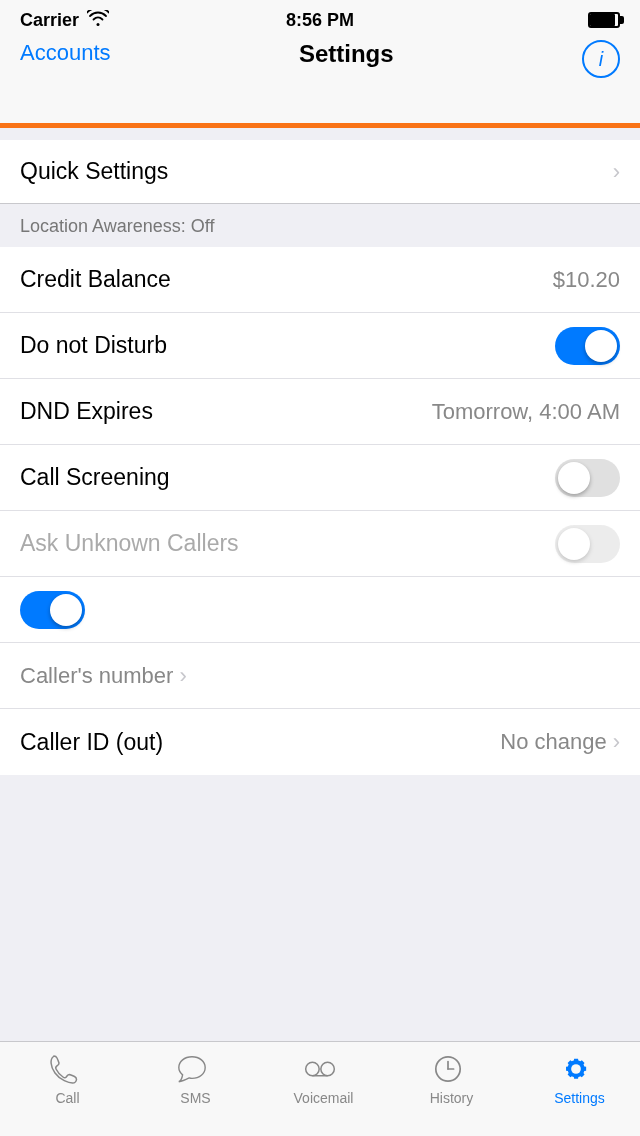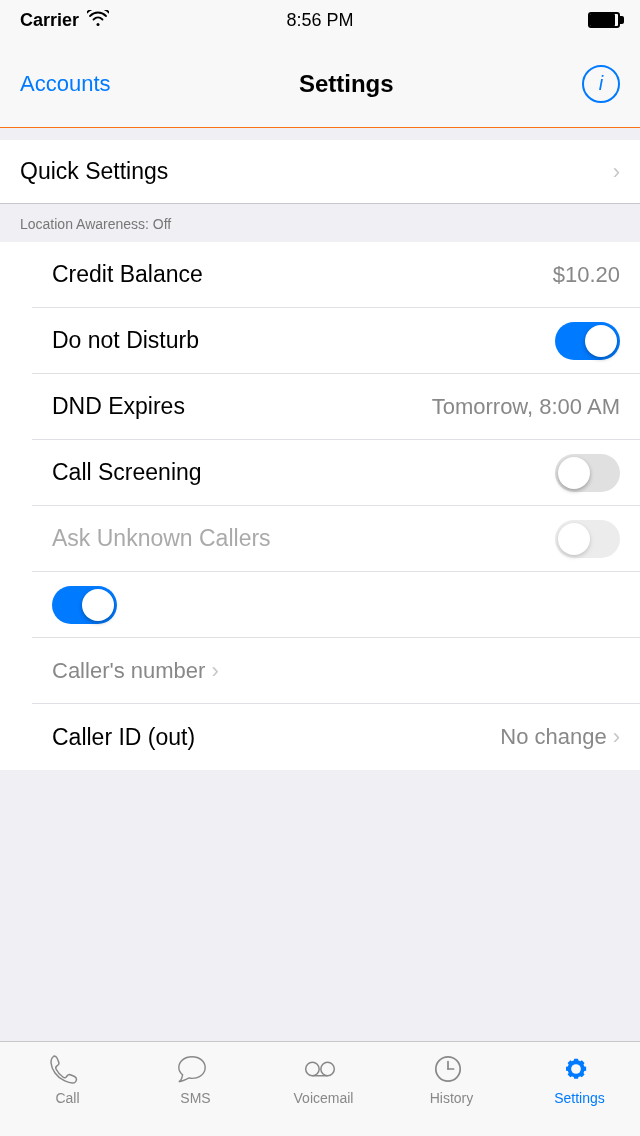--- a/index.html
+++ b/index.html
@@ -18,40 +18,39 @@
       background: #f8f8f8;
       height: 40px;
       display: flex;
       align-items: center;
       justify-content: space-between;
       padding: 0 20px;
       font-size: 18px;
       font-weight: 600;
     }
     .status-bar-left { display: flex; align-items: center; gap: 8px; }
-    .status-bar-center { position: absolute; left: 50%; transform: translateX(-50%); font-size: 18px; font-weight: 400; }
+    .status-bar-center { position: absolute; left: 50%; transform: translateX(-50%); font-size: 18px; font-weight: 700; }
     .status-bar-right { display: flex; align-items: center; gap: 6px; }
     .battery-icon {
       width: 32px; height: 16px; border: 2px solid #000; border-radius: 3px; position: relative; display: inline-block;
     }
     .battery-icon::after {
       content: ''; position: absolute; right: -6px; top: 50%; transform: translateY(-50%);
       width: 4px; height: 8px; background: #000; border-radius: 0 2px 2px 0;
     }
     .battery-fill {
       height: 100%; background: #000; border-radius: 1px; width: 90%;
     }
 
     
     .nav-bar {
       background: #f8f8f8;
-      border-bottom: 1px solid #f97316;
+      border-bottom: 5px solid #f97316;
       height: 88px;
       display: flex;
-      align-items: center;
       justify-content: space-between;
       padding: 0 20px;
     }
     .nav-accounts {
       color: #007aff;
       font-size: 22px;
       font-weight: 400;
     }
     .nav-title {
       font-size: 24px;
@@ -76,21 +75,20 @@
     }
 
     .row {
       display: flex;
       align-items: center;
       justify-content: space-between;
       padding: 0 20px;
       height: 66px;
       border-bottom: 1px solid #e0e0e5;
       background: #fff;
-      margin-left: 32px;
     }
     .row:last-child { border-bottom: none; }
 
     .row-label {
       font-size: 23px;
       color: #000;
     }
     .row-label.disabled {
       color: #aaa;
     }
@@ -103,21 +101,21 @@
     .chevron {
       color: #c7c7cc;
       font-size: 22px;
       margin-left: 6px;
     }
 
     
     .section-header {
       background: #efeff4;
       padding: 12px 20px 10px;
-      font-size: 14px;
+      font-size: 18px;
       color: #777;
     }
 
     
     .toggle {
       width: 65px;
       height: 38px;
       border-radius: 19px;
       position: relative;
       cursor: pointer;
@@ -260,21 +258,21 @@
 
     <div class="row">
       <span class="row-label">Do not Disturb</span>
       <div class="toggle on">
         <div class="toggle-thumb"></div>
       </div>
     </div>
 
     <div class="row">
       <span class="row-label">DND Expires</span>
-      <span class="row-value">Tomorrow, 8:00 AM</span>
+      <span class="row-value">Tomorrow, 4:00 AM</span>
     </div>
 
     <div class="row">
       <span class="row-label">Call Screening</span>
       <div class="toggle off">
         <div class="toggle-thumb"></div>
       </div>
     </div>
 
     <div class="row">

